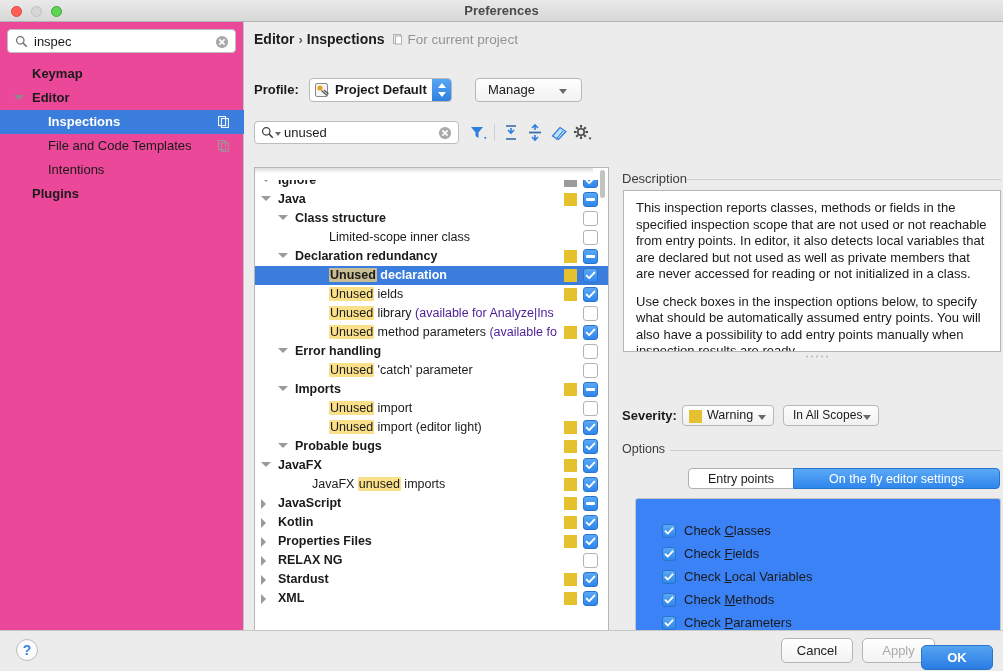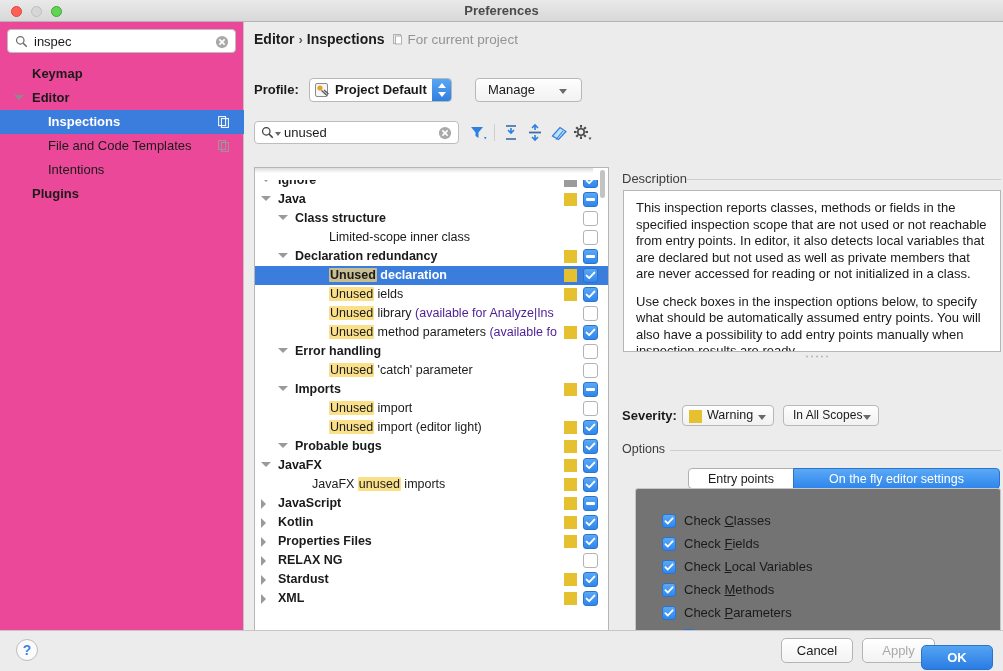--- a/index.html
+++ b/index.html
@@ -209,22 +209,22 @@
   }
   #tab-entry {
     left:0; width:106px; background:#fff; border-radius:4px 0 0 4px; color:#1a1a1a;
   }
   #tab-fly {
     left:105px; width:207px; color:#fff; font-weight:normal;
     background:linear-gradient(#5aa9f5,#2f86ec); border-color:#2a74cc;
     border-radius:0 4px 4px 0;
   }
   #opt-panel {
-    position:absolute; left:390px; top:466px; width:366px; height:162px;
-    background:#737373; border:1px solid #c6c6c6; border-radius:3px; overflow:hidden;
+    position:absolute; left:390px; top:476px; width:366px; height:162px;
+    background:#3b82f6; border:1px solid #c6c6c6; border-radius:3px; overflow:hidden;
   }
   .opt-row { position:absolute; height:20px; line-height:20px; white-space:nowrap; }
   .ocb { position:absolute; left:0; top:3px; width:14px; height:14px; border-radius:3px;
          background:linear-gradient(#5aa9f5,#2f86ec); border:1px solid #2a74cc; }
   .ocb .mark { position:absolute; left:0; top:0; width:12px; height:12px; }
   .opt-text { position:absolute; left:22px; top:0; font-size:13px; }
   .mn { text-decoration:underline; }
 
   
   #bottom { position:absolute; left:0; top:630px; width:1003px; height:41px;

